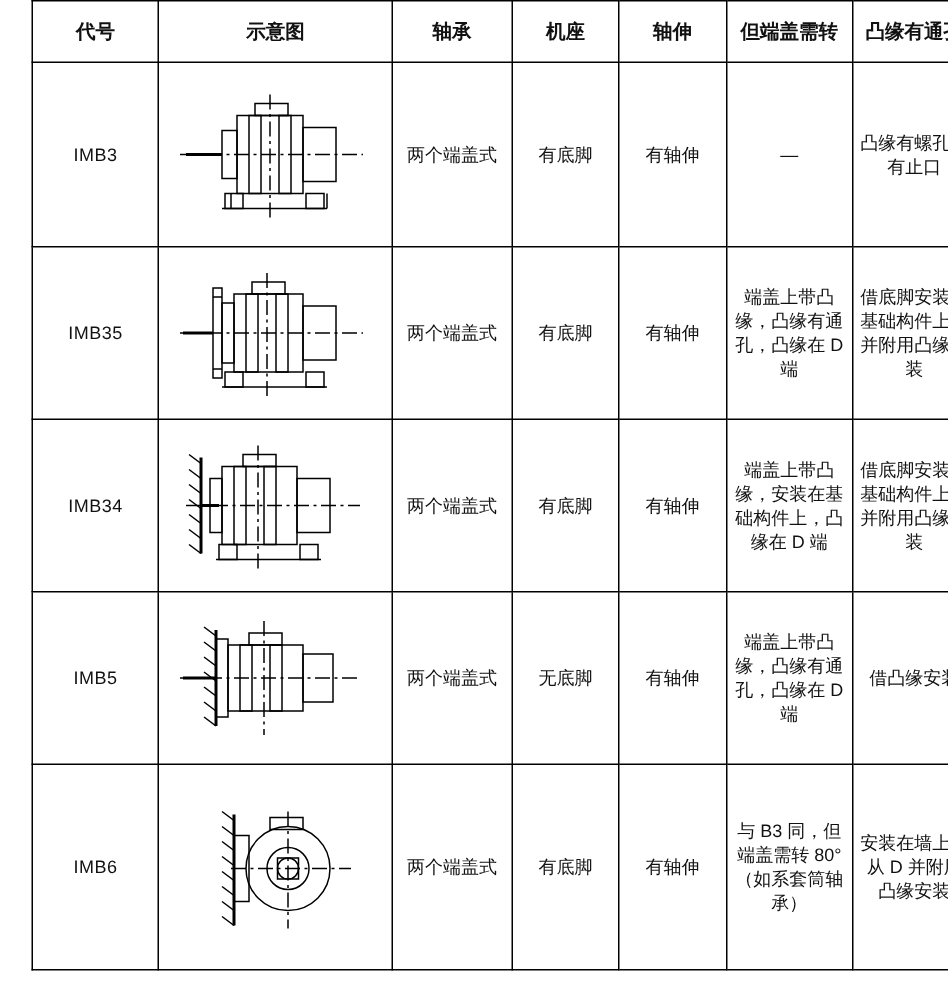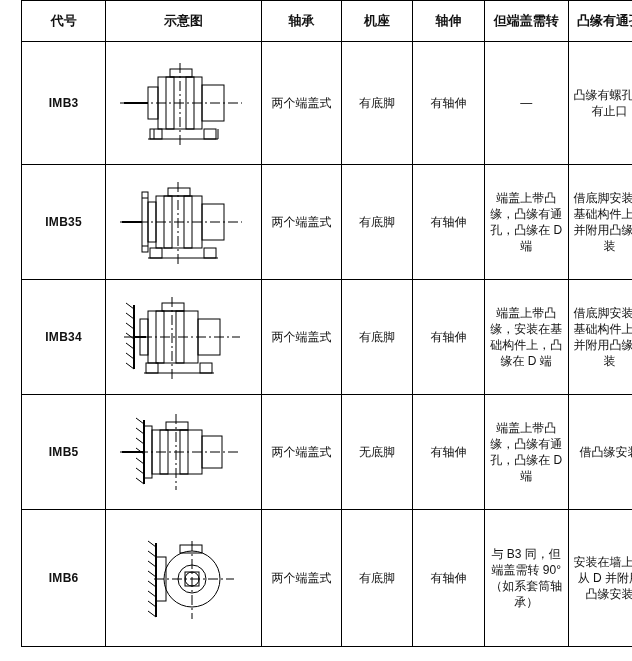--- a/index.html
+++ b/index.html
@@ -42,21 +42,21 @@
   }
   
   col.c-code    { width: 78px; }
   col.c-diagram { width: 144px; }
   col.c-bearing { width: 74px; }
   col.c-frame   { width: 66px; }
   col.c-shaft   { width: 66px; }
   col.c-struct  { width: 78px; }
   col.c-mount   { width: 76px; }
 
-  td.code { font-size: 13px; font-weight: bold; letter-spacing: .3px; }
+  td.code { font-size: 13px; font-weight: normal; letter-spacing: .3px; }
   td.diagram { padding: 4px 2px; }
   td.text-cell { font-size: 12px; }
   td.dash { font-size: 13px; }
 
   .row-b3 td { height: 118px; }
   .row-b35 td { height: 110px; }
   .row-b34 td { height: 110px; }
   .row-b5 td { height: 110px; }
   .row-b6 td { height: 132px; }
 
@@ -273,19 +273,19 @@
 
                 <line x1="40" y1="56" x2="120" y2="56" stroke-dasharray="10,3,2,3"></line>
                 <line x1="78" y1="18" x2="78" y2="96" stroke-dasharray="10,3,2,3"></line>
               </g>
             </svg>
           </div>
         </td>
         <td class="text-cell">两个端盖式</td>
         <td class="text-cell">有底脚</td>
         <td class="text-cell">有轴伸</td>
-        <td class="text-cell">与 B3 同，但端盖需转 90°（如系套筒轴承）</td>
+        <td class="text-cell">与 B3 同，但端盖需转 80°（如系套筒轴承）</td>
         <td class="text-cell">安装在墙上，从 D 并附用凸缘安装</td>
       </tr>
 
     </tbody>
   </table>
 </div>
 
 </body></html>

